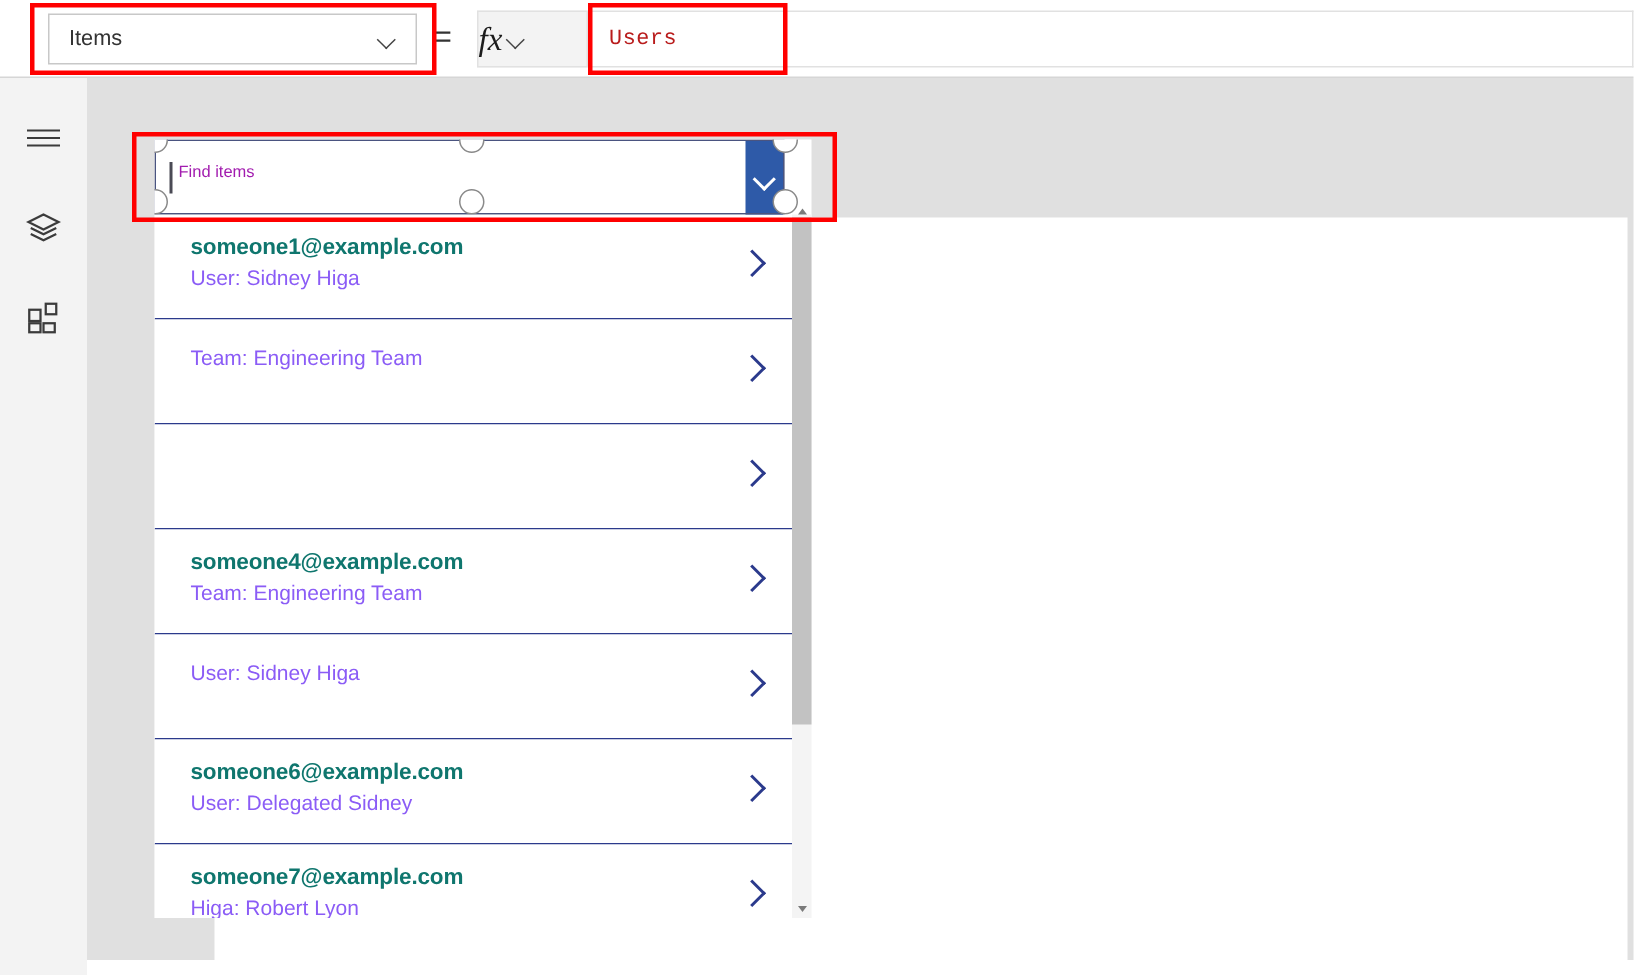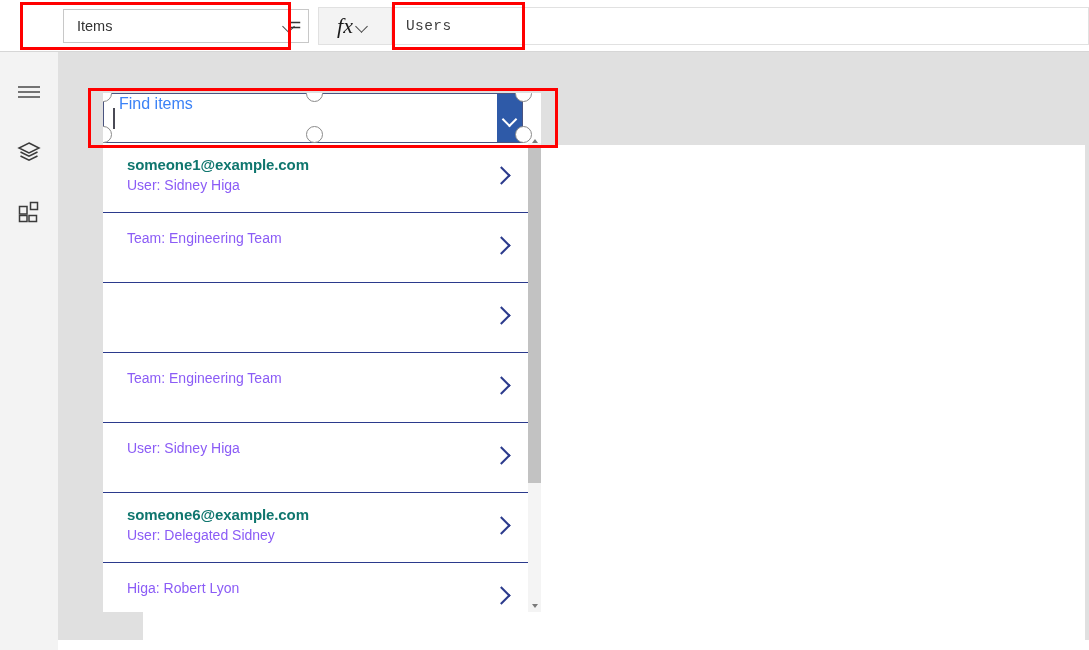--- a/index.html
+++ b/index.html
@@ -18,21 +18,21 @@
     border-bottom: 1px solid #d6d6d6;
     display: flex; align-items: center;
   }
   .prop-select {
     position: absolute; left: 32px; top: 9px;
     width: 246px; height: 34px;
     background: #ffffff;
     border: 1px solid #c8c8c8;
     display: flex; align-items: center;
     padding: 0 8px 0 13px;
-    font-size: 14.5px; color: #333333; margin-left: 31px;
+    font-size: 14.5px; color: #333333;
   }
   .prop-select .label { flex: 1; }
   .chev-dn-thin {
     width: 13px; height: 13px;
     position: relative; margin-right: 4px;
   }
   .chev-dn-thin::before {
     content: ""; position: absolute;
     left: 1px; top: 2px;
     width: 8px; height: 8px;
@@ -42,38 +42,38 @@
   }
   .equals {
     position: absolute; left: 289px; top: 13px;
     font-size: 21px; color: #333333; font-weight: 400;
   }
   .fx-box {
     position: absolute; left: 318px; top: 7px;
     width: 74px; height: 38px;
     background: #f3f3f3;
     border: 1px solid #e1e1e1;
-    display: flex; align-items: center; justify-content: center;
+    display: flex; align-items: center; 
     gap: 3px;
   }
   .fx-glyph {
     font-family: "Liberation Serif", serif;
     font-style: italic; font-size: 22px; color: #1b1b1b;
     line-height: 1;
   }
   .formula-input {
     position: absolute; left: 392px; top: 7px;
     width: 697px; height: 38px;
     background: #ffffff;
     border: 1px solid #e1e1e1;
     border-left: none;
     display: flex; align-items: center;
     padding-left: 14px;
     font-family: "Liberation Mono", monospace;
-    font-size: 14.5px; color: #404040;
+    font-size: 14.5px; color: #b91c1c;
     letter-spacing: .4px;
   }
 
   
   .rail {
     position: absolute; left: 0; top: 52px;
     width: 58px; height: 598px;
     background: #f3f3f3;
   }
   .rail-btn {
@@ -106,22 +106,22 @@
     width: 420px; height: 50px;
     background: #ffffff;
     border: 1px solid #c4c4c4;
     display: flex; align-items: center;
   }
   .search-caret {
     position: absolute; left: 9px; top: 14px;
     width: 1.5px; height: 21px; background: #4a4a55;
   }
   .search-ph {
-    position: absolute; left: 15px; top: 1px;
-    font-size: 16px; color: #3b82f6;
+    position: absolute; left: 15px; top: 15px;
+    font-size: 11px; color: #a21caf;
   }
   .search-drop {
     position: absolute; right: 0; top: 0;
     width: 25px; height: 50px;
     background: #2e5aa8;
     display: flex; align-items: center; justify-content: center;
   }
   .chev-dn-white { width: 15px; height: 15px; position: relative; }
   .chev-dn-white::before {
     content: ""; position: absolute; left: 2px; top: 2px;
@@ -297,33 +297,35 @@
       <span class="chev-rt"></span>
     </div>
     <div class="row">
       <div class="sub">Team: Engineering Team</div>
       <span class="chev-rt"></span>
     </div>
     <div class="row">
       <span class="chev-rt"></span>
     </div>
     <div class="row">
+      <div class="title">someone4@example.com</div>
       <div class="sub">Team: Engineering Team</div>
       <span class="chev-rt"></span>
     </div>
     <div class="row">
       <div class="sub">User: Sidney Higa</div>
       <span class="chev-rt"></span>
     </div>
     <div class="row">
       <div class="title">someone6@example.com</div>
       <div class="sub">User: Delegated Sidney</div>
       <span class="chev-rt"></span>
     </div>
     <div class="row">
+      <div class="title">someone7@example.com</div>
       <div class="sub">Higa: Robert Lyon</div>
       <span class="chev-rt"></span>
     </div>
   </div>
 
   <div class="sb-track"></div>
   <div class="sb-thumb"></div>
   <div class="sb-arrow up">
     <span class="tri-up"></span>
   </div>

